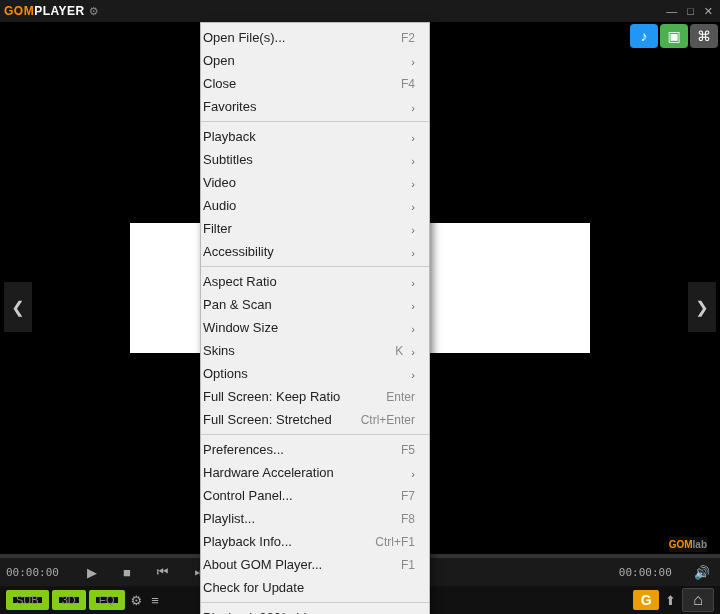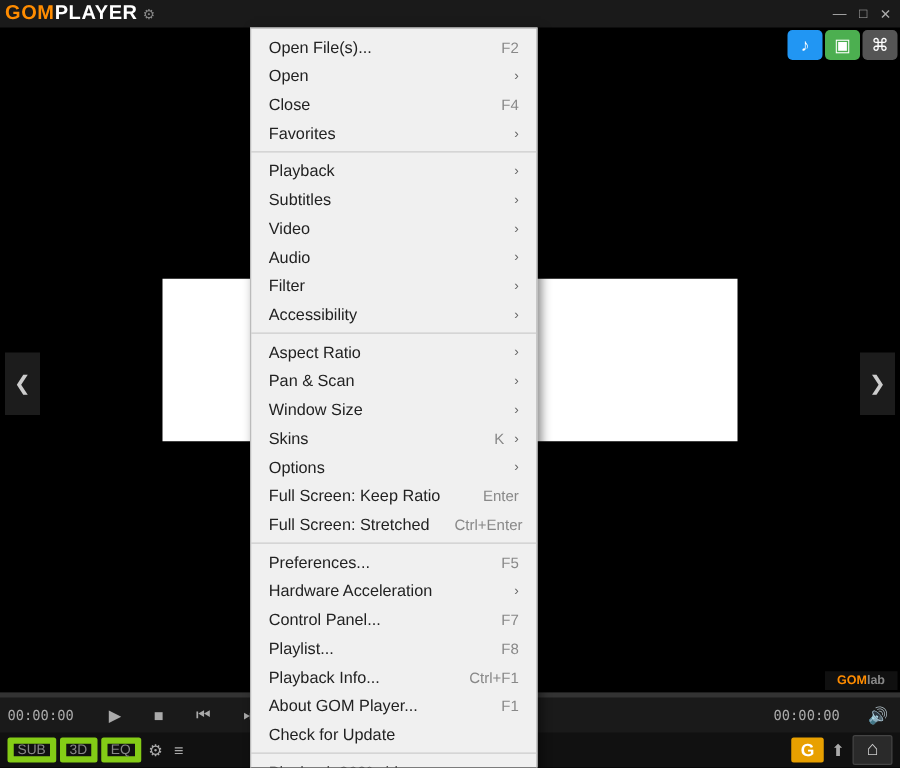--- a/index.html
+++ b/index.html
@@ -26,21 +26,21 @@
       z-index: 10;
     }
     .titlebar-left {
       display: flex;
       align-items: center;
       gap: 4px;
     }
     .titlebar-logo {
       color: #ff8c00;
       font-weight: bold;
-      font-size: 16px;
+      font-size: 12px;
       letter-spacing: 0.5px;
     }
     .titlebar-logo span {
       color: #fff;
     }
     .titlebar-gear {
       color: #888;
       font-size: 11px;
       cursor: pointer;
     }
@@ -116,25 +116,25 @@
       font-size: 16px;
       z-index: 5;
     }
     .nav-arrow-left { left: 4px; }
     .nav-arrow-right { right: 4px; }
 
     
     .gomlab-badge {
       position: absolute;
       bottom: 62px;
-      right: 2px;
+      right: 13px;
       background: rgba(20,20,20,0.8);
       color: #888;
       font-size: 10px;
-      padding: 2px 10px;
+      padding: 2px 0;
       z-index: 5;
       margin-top: 44px;
     }
     .gomlab-badge span { color: #ff8c00; font-weight: bold; }
 
     
     .controls {
       position: absolute;
       bottom: 0;
       left: 0;
@@ -198,21 +198,21 @@
       height: 28px;
       padding: 0 6px;
       gap: 3px;
       background: #111;
     }
     .bottom-btn {
       color: #888;
       font-size: 11px;
       cursor: pointer;
       padding: 1px 3px;
-      border: 5px solid #84cc16;
+      border: 7px solid #84cc16;
       border-radius: 2px;
       display: flex;
       align-items: center;
       justify-content: center;
       min-width: 26px;
       height: 20px;
     }
 
     .playlist-text {
       color: #ddd;
@@ -283,23 +283,23 @@
       background: #f0f0f0;
       border: 1px solid #bbb;
       box-shadow: 3px 3px 8px rgba(0,0,0,0.5);
       z-index: 100;
       color: #222;
       font-size: 13px;
       padding: 3px 0;
     }
     .menu-item {
       display: flex;
-      align-items: center;
+      align-items: flex-end;
       justify-content: space-between;
-      padding: 4px 14px 4px 14px;
+      padding: 4px 14px 4px 2px;
       cursor: pointer;
       white-space: nowrap;
     }
     .menu-item-label {
       flex: 1;
     }
     .menu-item-shortcut {
       color: #888;
       font-size: 12px;
       margin-left: 20px;

